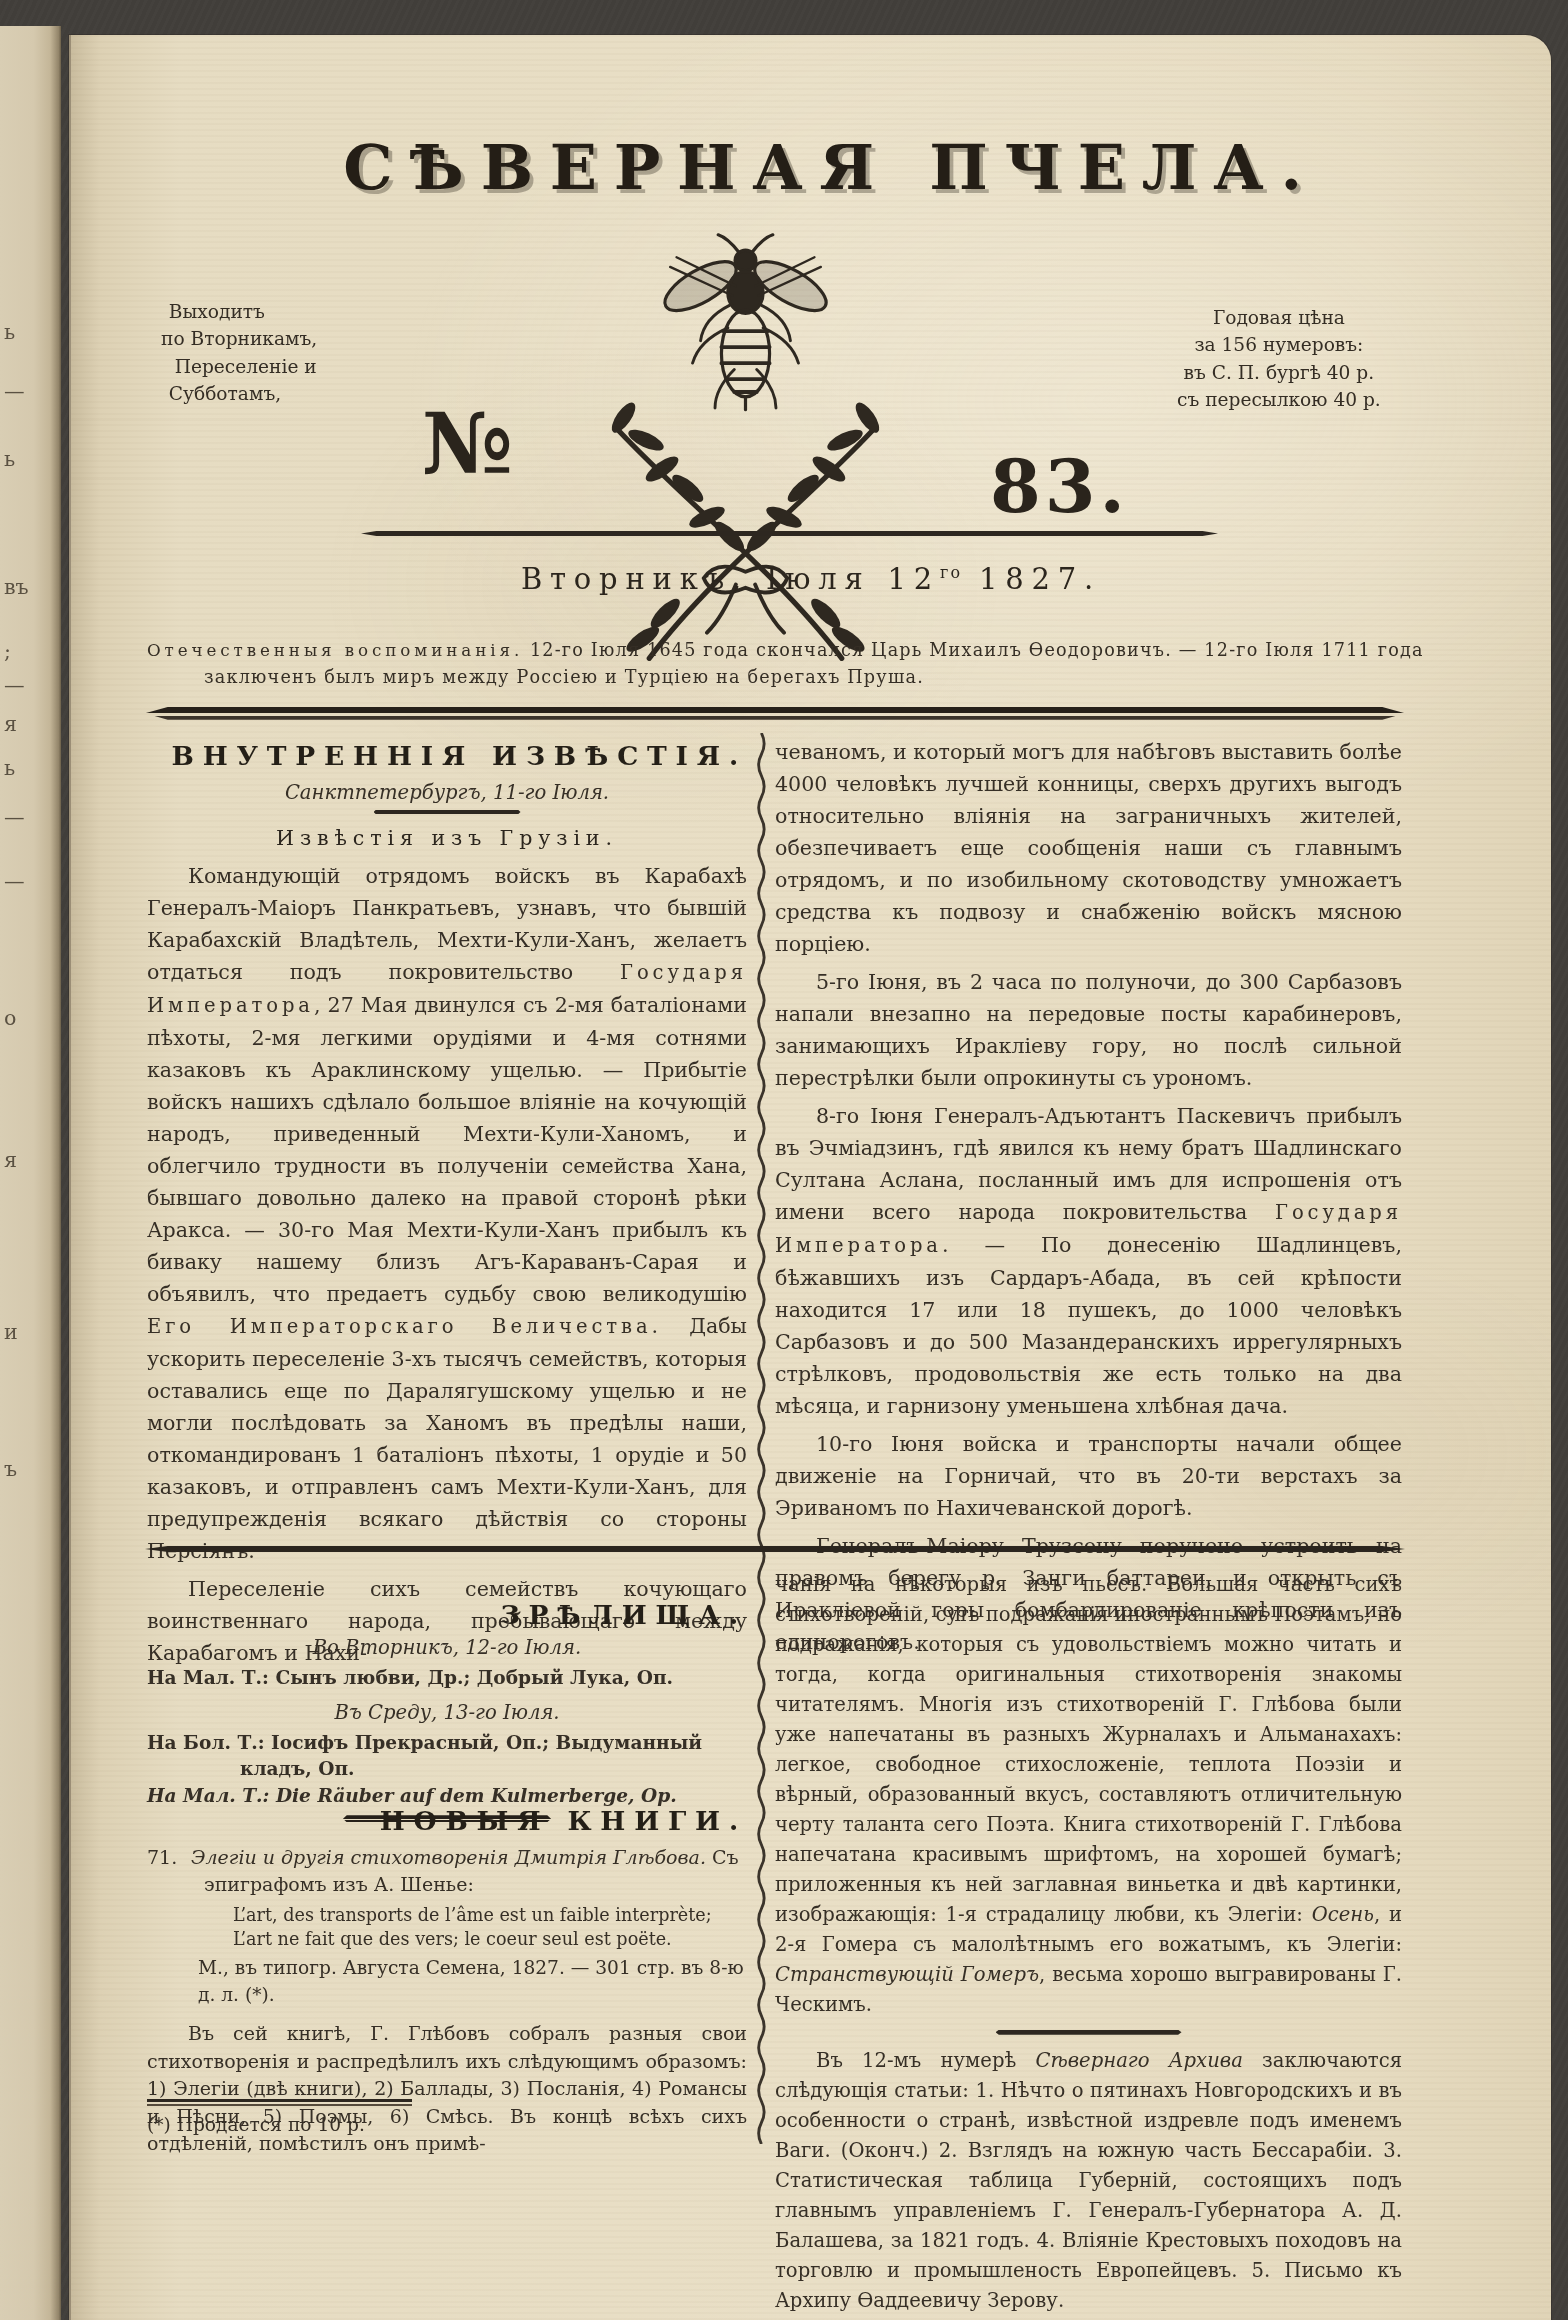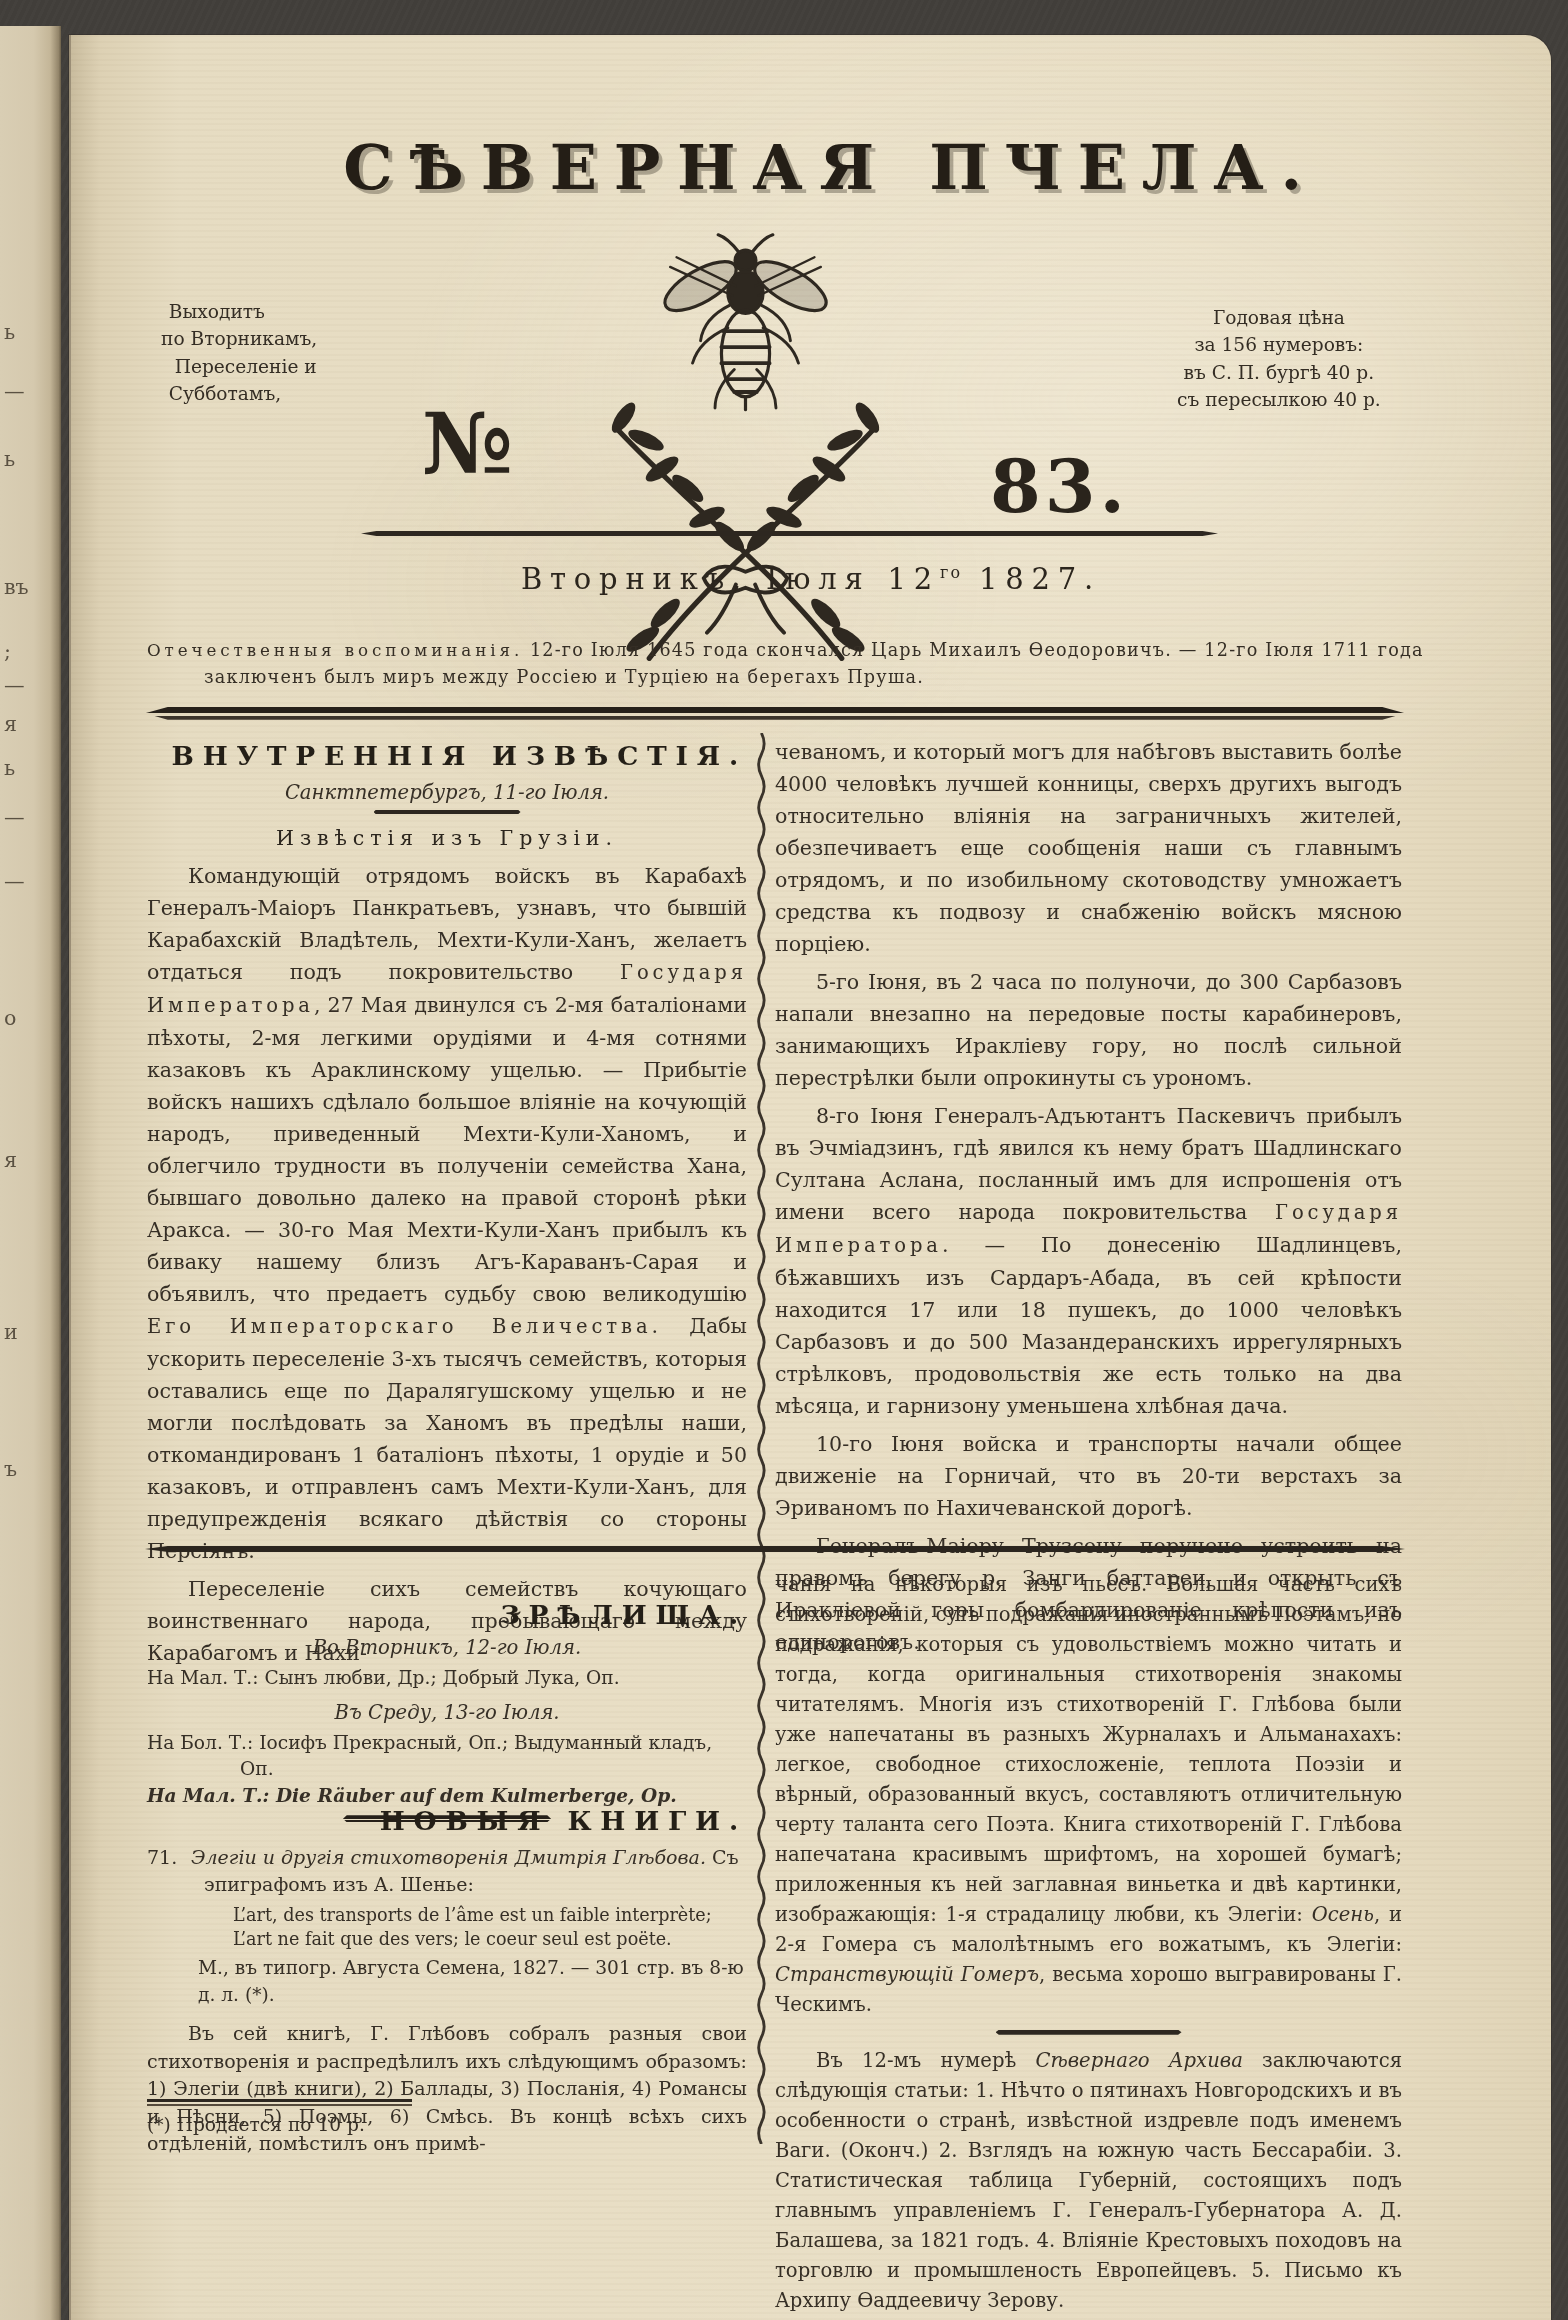--- a/index.html
+++ b/index.html
@@ -85,21 +85,21 @@
     margin:0 0 5.9px 0;text-align:justify;text-indent:41px;
     font-size:20.6px;line-height:32px;color:#362f26;
   }
   .para.first{text-indent:0;}
   .col-right .para{font-size:20.6px;line-height:32px;}
   .ri{font-style:italic;}
   .rsc{letter-spacing:3.9px;font-size:0.95em;}
   
   .spectacles{position:absolute;left:76px;top:1523px;width:600px;color:#362f26;margin-top:41px;}
   .spectacles .h-section{margin:0 0 5.9px 0;}
-  .theatre-line{font-size:18.6px;line-height:26.5px;padding-left:93px;text-indent:-93px;}
+  .theatre-line{font-size:18.6px;line-height:26.5px;padding-left:93px;text-indent:-93px;font-weight:bold;}
   .dateline.sp{margin-top:9.8px;}
   .fraktur{font-weight:bold;font-style:italic;}
   .new-books{position:absolute;left:76px;top:1770px;width:600px;color:#362f26;}
   .new-books .h-section{margin:0 0 7.8px 0;}
   .book-title{font-size:19px;line-height:27.4px;padding-left:57px;text-indent:-57px;}
   .book-num{padding-right:13.7px;}
   .epigraph{margin:3.9px 0 3.9px 86px;font-size:17.6px;line-height:24.5px;}
   .imprint{margin-left:51px;font-size:18.6px;line-height:26.5px;}
   .new-books .para{font-size:19px;line-height:27.4px;margin-top:12px;}
   .footnote-block{position:absolute;left:76px;top:2064px;width:600px;color:#362f26;}

